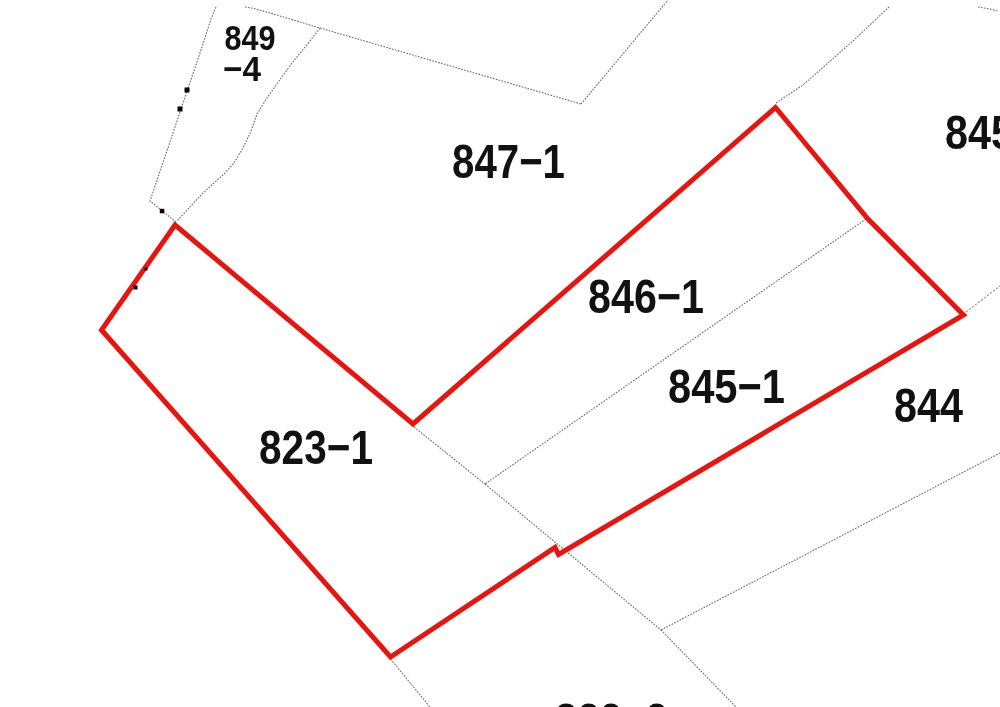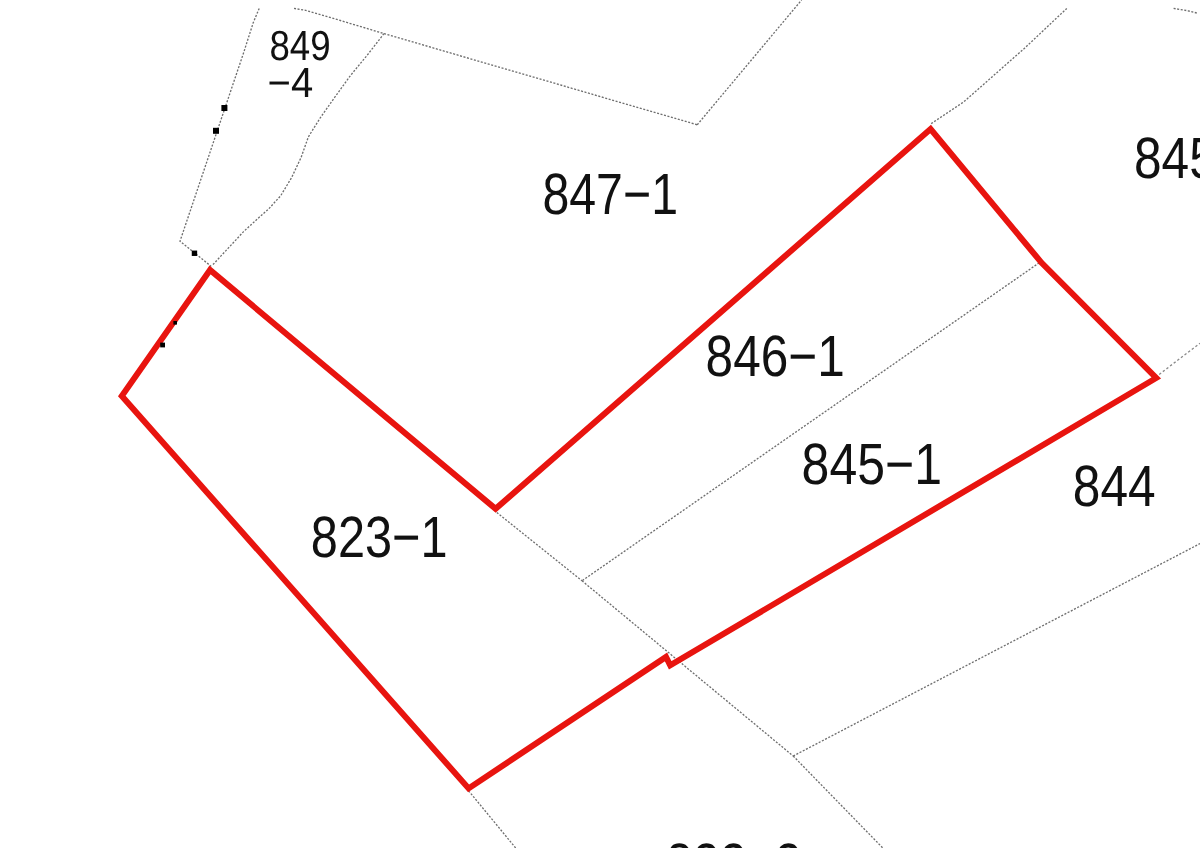--- a/index.html
+++ b/index.html
@@ -1,16 +1,16 @@
 <!DOCTYPE html>
 <html><head>
 <meta charset="utf-8">
 <style>
 html,body{margin:0;padding:0;background:#ffffff;}
-#map{position:relative;width:1000px;height:707px;background:#ffffff;overflow:hidden;font-family:"Liberation Sans",sans-serif;}
+#map{position:relative;width:1000px;height:707px;background:#ffffff;overflow:hidden;font-family:"Liberation Sans",sans-serif;font-weight:bold;}
 svg{position:absolute;left:0;top:0;}
 text{-webkit-font-smoothing:antialiased;fill:#111111;font-family:"Liberation Sans",sans-serif;}
 </style>
 </head>
 <body>
 
 <div id="map">
 <svg width="1000" height="707" viewBox="0 0 1000 707">
 
   <rect x="0" y="0" width="1000" height="707" fill="#ffffff"></rect>

